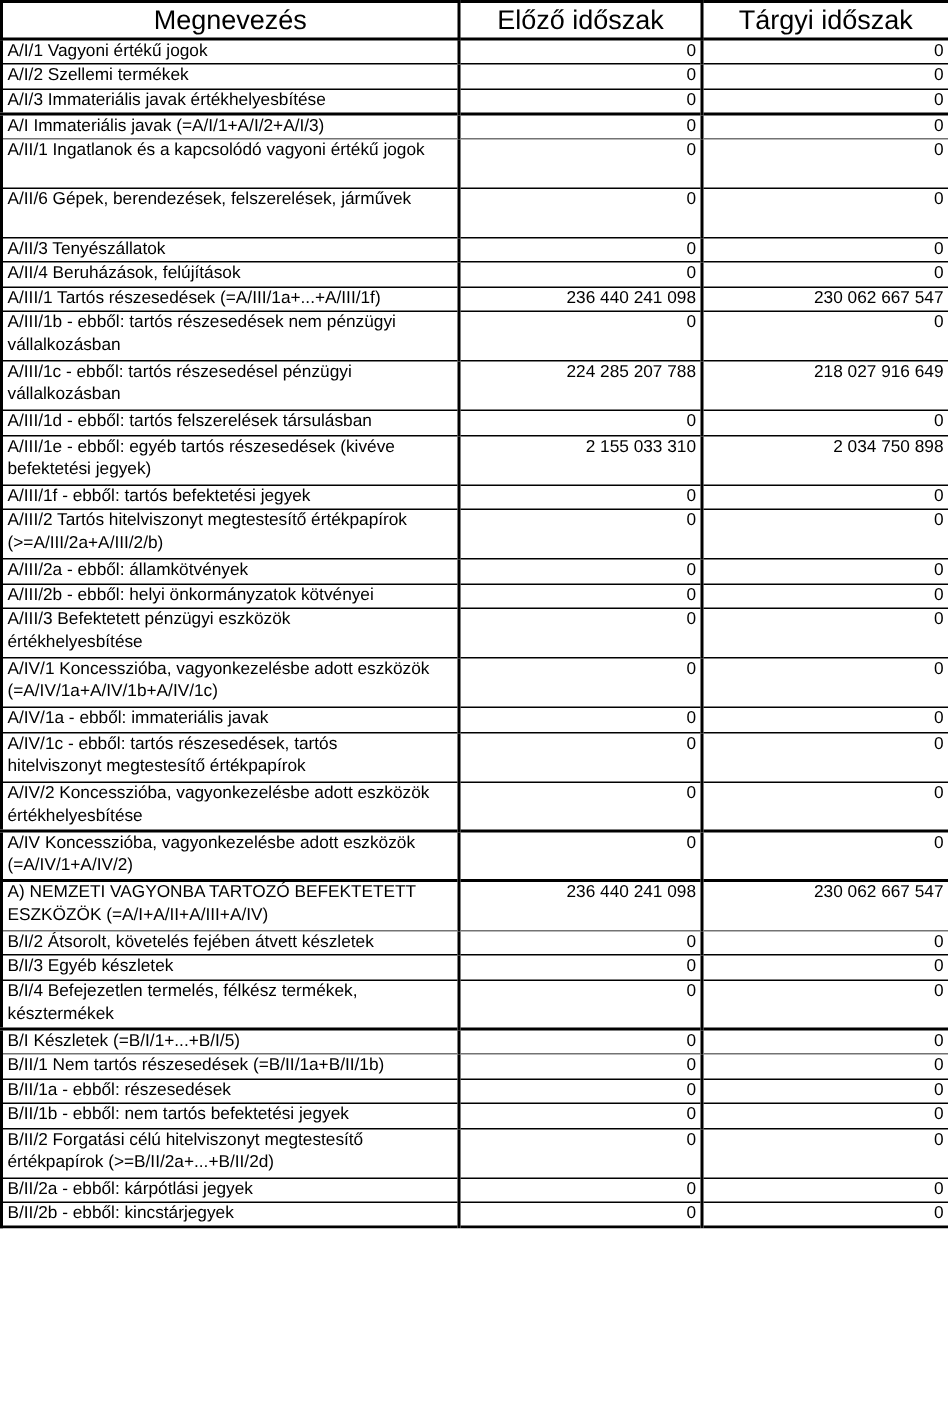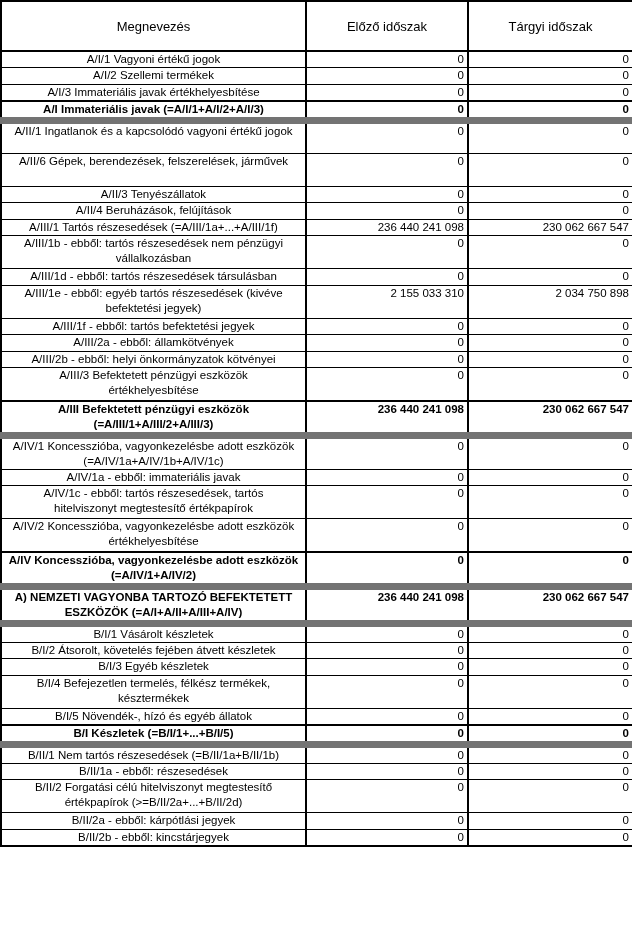--- a/index.html
+++ b/index.html
@@ -14,54 +14,54 @@
   }
   table.sheet {
     border-collapse: collapse;
     table-layout: fixed;
     width: 632px;
     border: 2px solid #000000;
   }
   table.sheet th {
     border: 2px solid #000000;
     font-weight: normal;
-    font-size: 13px;
+    font-size: 18px;
     height: 18px;
-    padding: 15px 3px;
+    padding: 1px 3px;
     vertical-align: middle;
     overflow: hidden;
   }
   table.sheet td {
     border: 1px solid #000000;
     font-size: 11.5px;
     line-height: 15px;
     vertical-align: top;
     padding: 0 3px;
     overflow: hidden;
   }
   table.sheet td + td,
   table.sheet th + th {
     border-left: 2px solid #000000;
   }
   td.lbl {
-    text-align: center;
+    text-align: left;
     white-space: pre-line;
     padding-left: 3px;
     padding-right: 2px;
   }
   td.val {
     text-align: right;
     padding-right: 5px;
   }
   tr.s { height: 16.5px; }
   tr.d { height: 33px; }
   tr.bold td {
-    font-weight: bold;
+    font-weight: normal;
     border-top: 2px solid #000000;
-    border-bottom: 7px solid #737373;
+    border-bottom: 1px solid #737373;
   }
 </style>
 </head>
 <body>
 
 <table class="sheet">
   <colgroup>
     <col style="width:305px">
     <col style="width:162px">
     <col style="width:165px">
@@ -118,57 +118,63 @@
         <td class="lbl">A/III/1 Tartós részesedések (=A/III/1a+...+A/III/1f)</td>
         <td class="val">236 440 241 098</td>
         <td class="val">230 062 667 547</td>
       </tr>
       <tr class="d">
         <td class="lbl">A/III/1b - ebből: tartós részesedések nem pénzügyi
 vállalkozásban</td>
         <td class="val">0</td>
         <td class="val">0</td>
       </tr>
-      <tr class="s">
-        <td class="lbl">A/III/1d - ebből: tartós részesedések társulásban</td>
+      <tr class="d">
+        <td class="lbl">A/III/1c - ebből: tartós részesedésel pénzügyi
+vállalkozásban</td>
+        <td class="val">224 285 207 788</td>
+        <td class="val">218 027 916 649</td>
+      </tr>
+      <tr class="s">
+        <td class="lbl">A/III/1d - ebből: tartós felszerelések társulásban</td>
         <td class="val">0</td>
         <td class="val">0</td>
       </tr>
       <tr class="d">
         <td class="lbl">A/III/1e - ebből: egyéb tartós részesedések (kivéve
 befektetési jegyek)</td>
         <td class="val">2 155 033 310</td>
         <td class="val">2 034 750 898</td>
       </tr>
       <tr class="s">
         <td class="lbl">A/III/1f - ebből: tartós befektetési jegyek</td>
         <td class="val">0</td>
         <td class="val">0</td>
       </tr>
+      <tr class="d">
+        <td class="lbl">A/III/2 Tartós hitelviszonyt megtestesítő értékpapírok
+(&gt;=A/III/2a+A/III/2/b)</td>
+        <td class="val">0</td>
+        <td class="val">0</td>
+      </tr>
       <tr class="s">
         <td class="lbl">A/III/2a - ebből: államkötvények</td>
         <td class="val">0</td>
         <td class="val">0</td>
       </tr>
       <tr class="s">
         <td class="lbl">A/III/2b - ebből: helyi önkormányzatok kötvényei</td>
         <td class="val">0</td>
         <td class="val">0</td>
       </tr>
       <tr class="d">
         <td class="lbl">A/III/3 Befektetett pénzügyi eszközök
 értékhelyesbítése</td>
         <td class="val">0</td>
         <td class="val">0</td>
-      </tr>
-      <tr class="d bold">
-        <td class="lbl">A/III Befektetett pénzügyi eszközök
-(=A/III/1+A/III/2+A/III/3)</td>
-        <td class="val">236 440 241 098</td>
-        <td class="val">230 062 667 547</td>
       </tr>
       <tr class="d">
         <td class="lbl">A/IV/1 Koncesszióba, vagyonkezelésbe adott eszközök
 (=A/IV/1a+A/IV/1b+A/IV/1c)</td>
         <td class="val">0</td>
         <td class="val">0</td>
       </tr>
       <tr class="s">
         <td class="lbl">A/IV/1a - ebből: immateriális javak</td>
         <td class="val">0</td>
@@ -192,57 +198,52 @@
         <td class="val">0</td>
         <td class="val">0</td>
       </tr>
       <tr class="d bold">
         <td class="lbl">A) NEMZETI VAGYONBA TARTOZÓ BEFEKTETETT
 ESZKÖZÖK (=A/I+A/II+A/III+A/IV)</td>
         <td class="val">236 440 241 098</td>
         <td class="val">230 062 667 547</td>
       </tr>
       <tr class="s">
-        <td class="lbl">B/I/1 Vásárolt készletek</td>
-        <td class="val">0</td>
-        <td class="val">0</td>
-      </tr>
-      <tr class="s">
         <td class="lbl">B/I/2 Átsorolt, követelés fejében átvett készletek</td>
         <td class="val">0</td>
         <td class="val">0</td>
       </tr>
       <tr class="s">
         <td class="lbl">B/I/3 Egyéb készletek</td>
         <td class="val">0</td>
         <td class="val">0</td>
       </tr>
       <tr class="d">
         <td class="lbl">B/I/4 Befejezetlen termelés, félkész termékek,
 késztermékek</td>
         <td class="val">0</td>
         <td class="val">0</td>
       </tr>
-      <tr class="s">
-        <td class="lbl">B/I/5 Növendék-, hízó és egyéb állatok</td>
-        <td class="val">0</td>
-        <td class="val">0</td>
-      </tr>
       <tr class="s bold">
         <td class="lbl">B/I Készletek (=B/I/1+...+B/I/5)</td>
         <td class="val">0</td>
         <td class="val">0</td>
       </tr>
       <tr class="s">
         <td class="lbl">B/II/1 Nem tartós részesedések (=B/II/1a+B/II/1b)</td>
         <td class="val">0</td>
         <td class="val">0</td>
       </tr>
       <tr class="s">
         <td class="lbl">B/II/1a - ebből: részesedések</td>
+        <td class="val">0</td>
+        <td class="val">0</td>
+      </tr>
+      <tr class="s">
+        <td class="lbl">B/II/1b - ebből: nem tartós befektetési jegyek</td>
         <td class="val">0</td>
         <td class="val">0</td>
       </tr>
       <tr class="d">
         <td class="lbl">B/II/2 Forgatási célú hitelviszonyt megtestesítő
 értékpapírok (&gt;=B/II/2a+...+B/II/2d)</td>
         <td class="val">0</td>
         <td class="val">0</td>
       </tr>
       <tr class="s">

